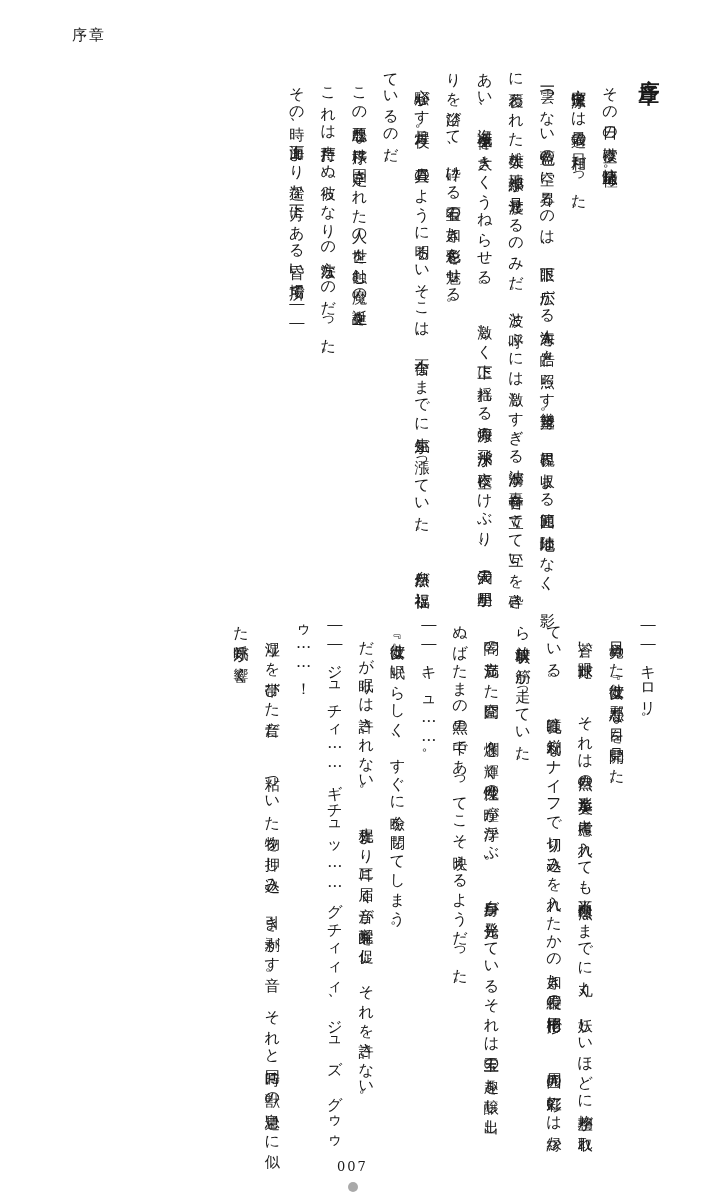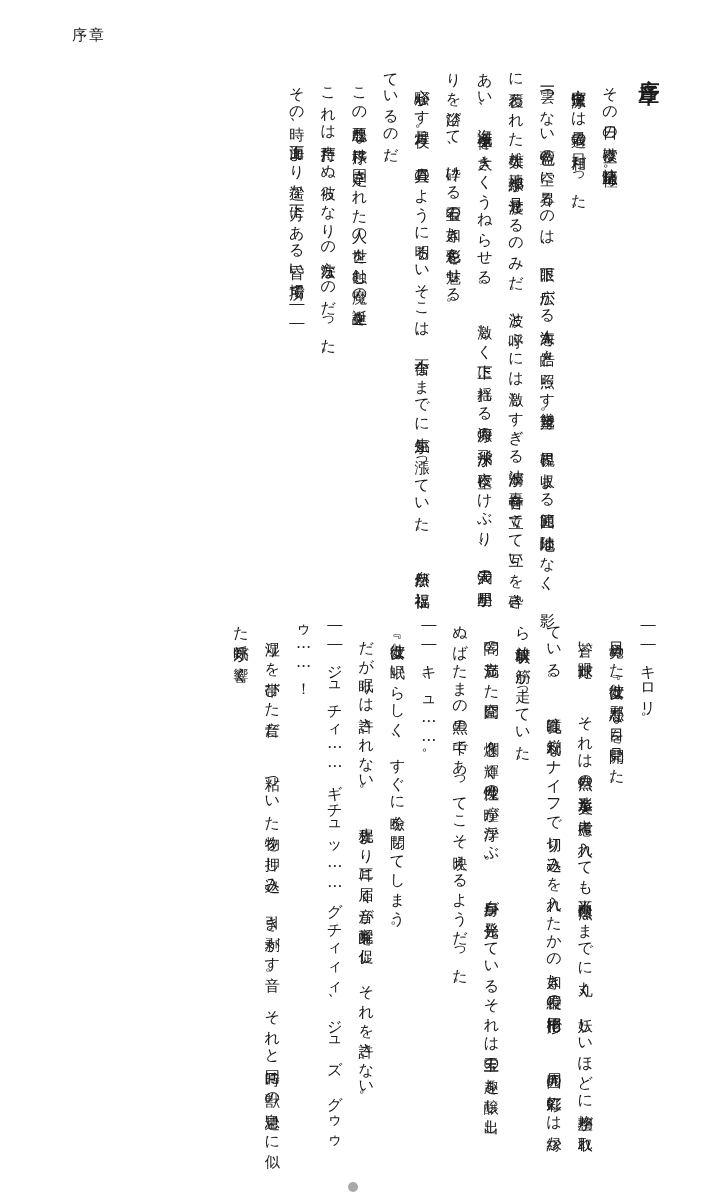--- a/index.html
+++ b/index.html
@@ -156,15 +156,16 @@
       <div class="para-lower">蒼い眼球だ。　それは自然の造形美を考慮に入れても尚不自然なまでに丸く、妖しいほどに均整が取れている。　瞳孔は鋭利なナイフで切り込みを入れたかの如き縦長の楕円形で、　周囲の虹彩には縁から放射状に筋が走っていた。</div>
       <div class="para-lower">闇の充満した空間に、爛々と輝く魔性の瞳が浮かぶ。　自身が発光しているそれは宝玉の趣を醸し出し、ぬばたまの黒の中であってこそ映えるようだった。</div>
       <div class="para-lower noindent">――キ、ュ……。</div>
       <div class="para-lower">『彼女』は眠いらしく、すぐに瞼を閉じてしまう。</div>
       <div class="para-lower">だが眠りは許されない。　先程より耳に届く音が覚醒を促し、それを許さない。</div>
       <div class="para-lower noindent">――ジュチィ……ギチュッ……グチィィィ、ジュズ　グゥゥゥ……！</div>
       <div class="para-lower">湿りを帯びた音だ。　粘ついた物を押し込み、引き剥がす音。　それと同時に獣の息遣いに似た呼気が響く。</div>
     </div>
   </div>
 
+  <div class="page-number">007</div>
   <div class="footer-dot"></div>
 
 </div>
 
 </body></html>

